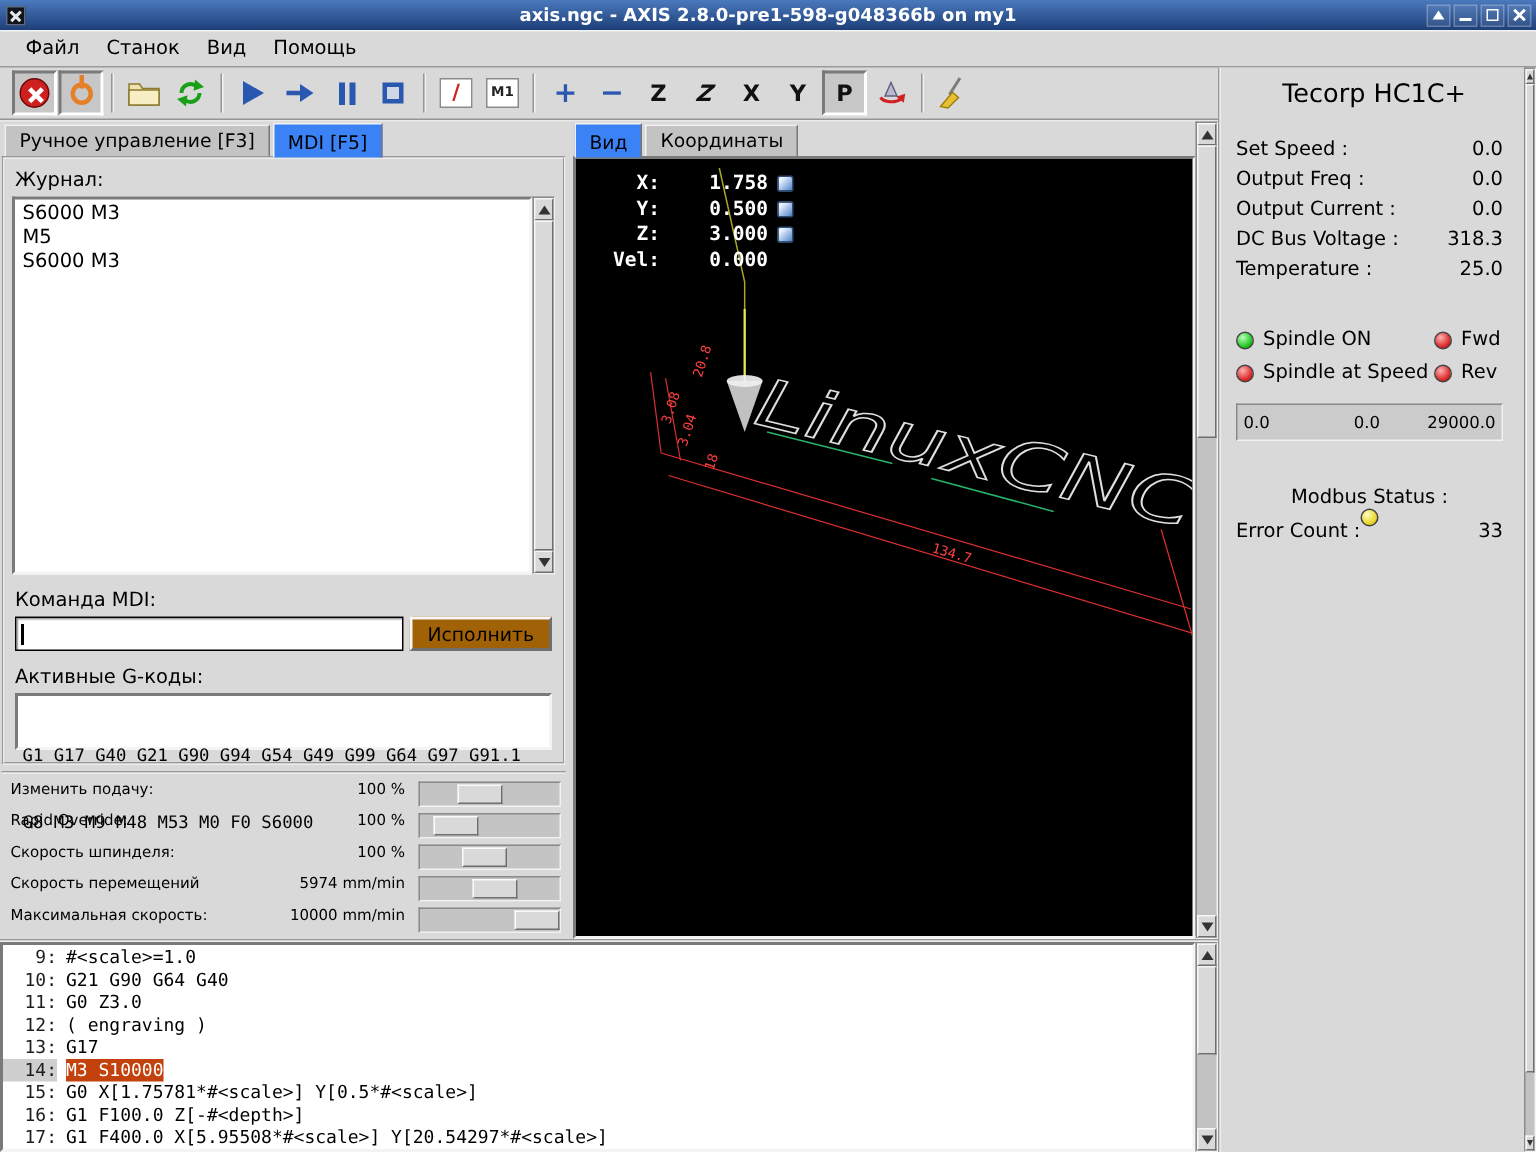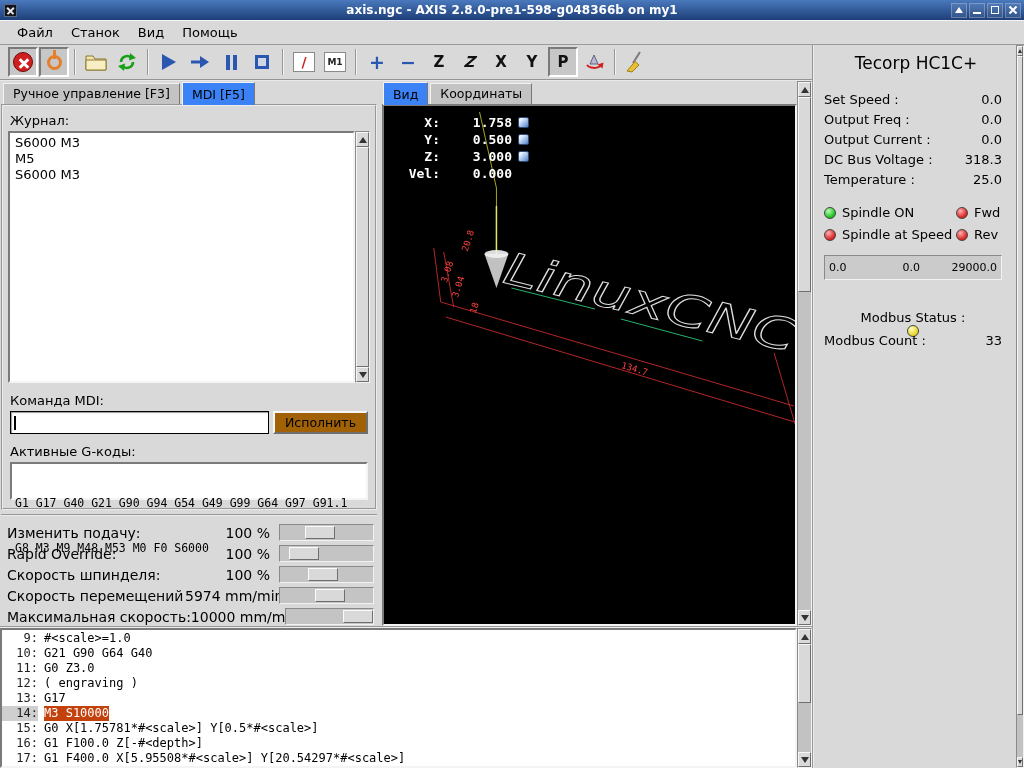--- a/index.html
+++ b/index.html
@@ -77,21 +77,21 @@
   .caret { width:1px; height:14px; border-left:2px solid #000; }
   .btn { background:#a16207; border:2px solid; border-color:#f6f6f6 #6f6f6f #6f6f6f #f6f6f6;
          font-size:12.5px; padding:2px 10px; font-family:inherit; }
   .gcodes-box { background:#fff; border:2px solid; border-color:#7a7a7a #f4f4f4 #f4f4f4 #7a7a7a;
                 font-family:"DejaVu Sans Mono", monospace; font-size:11.5px; line-height:15px; padding:2px 3px; height:38px;
                 white-space:pre; margin:0 2px; }
   .mt10 { margin-top:10px; }
 
   
   .overrides { flex:1; border-top:2px groove #ececec; margin:4px 3px 0 1px; padding-top:5px; }
-  .ov-row { height:20px; display:flex; align-items:flex-end; padding:0 3px 0 6px; font-size:14px; margin-bottom:1px; }
+  .ov-row { height:20px; display:flex; align-items:flex-start; padding:0 3px 0 6px; font-size:10px; margin-bottom:1px; }
   .ov-label { flex:1; white-space:nowrap; }
   .ov-value { width:94px; text-align:right; padding-right:9px; white-space:nowrap; }
   .slider { width:95px; height:17px; background:#c4c4c4; border:1px solid; border-color:#8a8a8a #f2f2f2 #f2f2f2 #8a8a8a; position:relative; }
   .slider-thumb { position:absolute; top:1px; width:30px; height:13px; background:#d9d9d9;
                   border:1px solid; border-color:#fbfbfb #6f6f6f #6f6f6f #fbfbfb; }
 
   
   .preview-panel { flex:1; display:flex; flex-direction:column; }
   .canvas { flex:1; margin-left:2px; background:#000; border:2px solid; border-color:#7a7a7a #f4f4f4 #f4f4f4 #7a7a7a;
             position:relative; overflow:hidden; }
@@ -128,21 +128,21 @@
   .g-num { width:36px; text-align:right; margin-right:6px; color:#1c1c1c; flex:none; }
   .g-txt { white-space:pre; }
   .g-row.active .g-num { background:#cfcfcf; }
   .g-row.active .g-txt { background:#c2410c; color:#ffffff; }
 
   
   .vfd-panel { width:204px; background:#d9d9d9; border-left:2px groove #ececec; padding:6px 0 0 10px; font-size:13px; }
   .vfd-title { font-size:17px; text-align:center; margin:2px 8px 16px 0; white-space:nowrap; }
   .vfd-row { display:flex; justify-content:space-between; padding-right:14px; height:20px; align-items:center; }
   .vfd-row .v { text-align:right; }
-  .led-grid { margin-top:16px; display:grid; grid-template-columns:132px 1fr; row-gap:7px; }
+  .led-grid { margin-top:30px; display:grid; grid-template-columns:132px 1fr; row-gap:7px; }
   .led-item { display:flex; align-items:center; gap:6px; white-space:nowrap; }
   .led { width:12px; height:12px; border-radius:50%; border:1px solid #444; flex:none; }
   .led-green { background:radial-gradient(circle at 35% 30%, #b6ffb6, #17c017 70%); }
   .led-red { background:radial-gradient(circle at 35% 30%, #ffb0b0, #d81f1f 70%); }
   .led-yellow { background:radial-gradient(circle at 35% 30%, #ffffc0, #e8d21f 70%); }
   .vfd-scale { height:25px; margin:13px 14px 0 0; background:#cbcbcb;
                border:1px solid; border-color:#8a8a8a #f2f2f2 #f2f2f2 #8a8a8a; position:relative; font-size:11px; }
   .vfd-scale span { position:absolute; top:5px; }
   .s-min { left:4px; } .s-cur { left:44%; } .s-max { right:4px; }
   .gap-big { margin-top:30px;flex-direction:column; }
@@ -494,21 +494,21 @@
       <span class="s-min">0.0</span>
       <span class="s-cur">0.0</span>
       <span class="s-max">29000.0</span>
     </div>
 
     <div class="vfd-row gap-big">
         <span>Modbus Status :</span>
         <span class="led led-yellow"></span>
       </div>
     <div class="vfd-row">
-        <span>Modbus Count :</span>
+        <span>Error Count :</span>
         <span class="v">33</span>
       </div>
   </div>
 
   <div class="vscroll thin">
     <div class="sb-arrow">
         <div class="tri-up"></div>
       </div>
     <div class="sb-track">
         <div class="sb-thumb" style="top:0;height:94%"></div>

